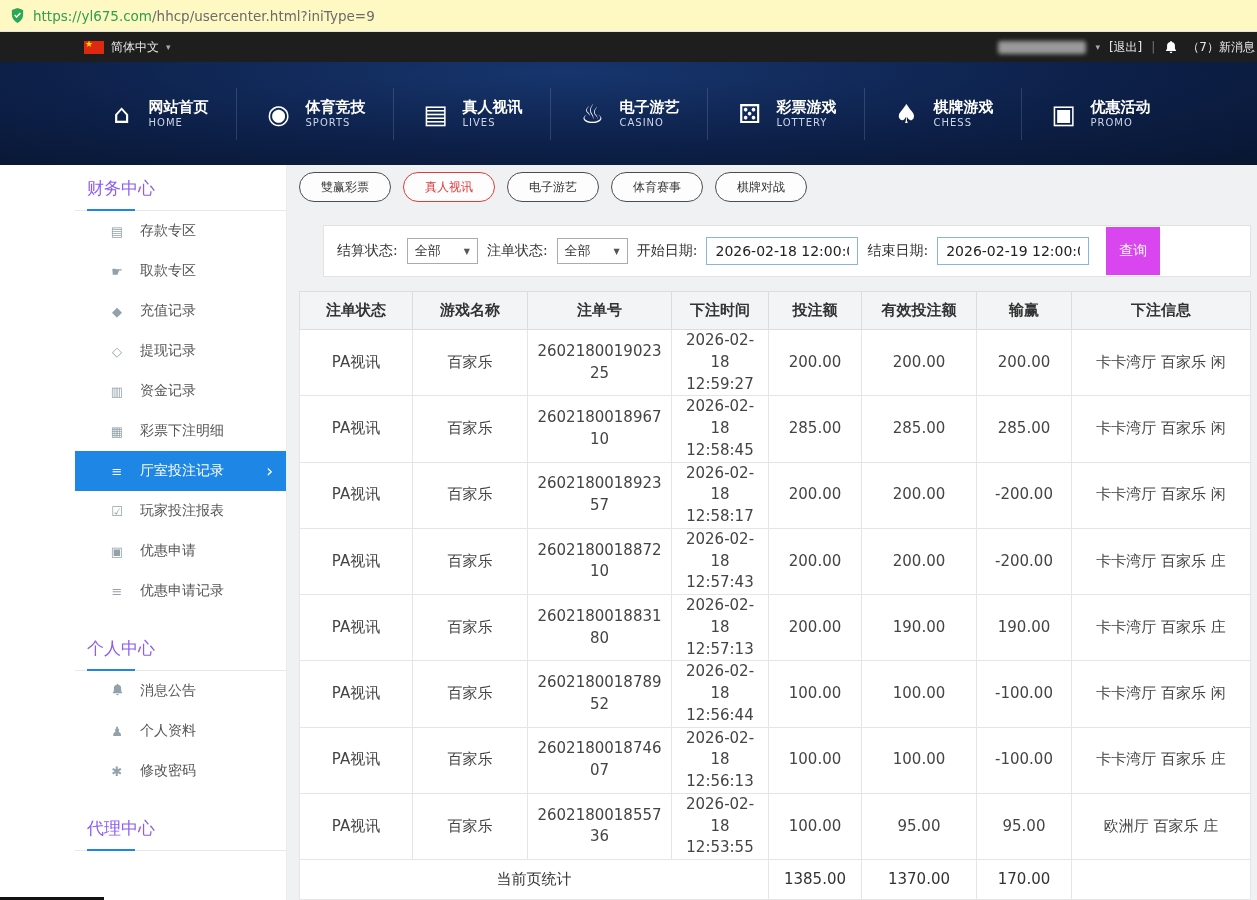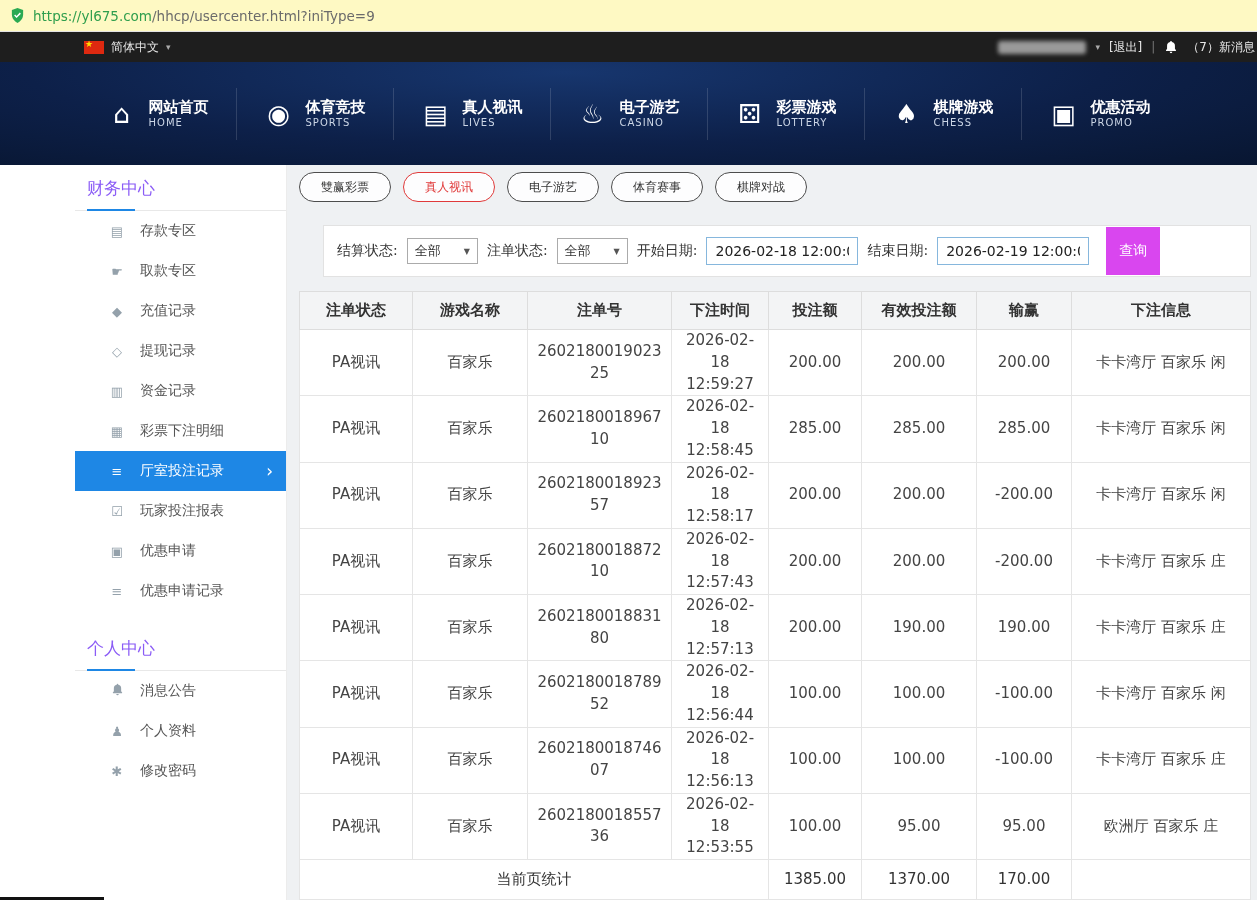--- a/index.html
+++ b/index.html
@@ -224,20 +224,23 @@
       </div>
       <div class="side-item">
         <span class="side-icon">♟</span>
         <span>个人资料</span>
       </div>
       <div class="side-item">
         <span class="side-icon">✱</span>
         <span>修改密码</span>
       </div>
 
+      <div class="side-section mt">
+        <span>代理中心</span><i class="hl"></i>
+      </div>
 
       <div class="side-item">
         
         
       </div>
     </aside>
 
     <main class="content">
 
       <div class="tabs">

